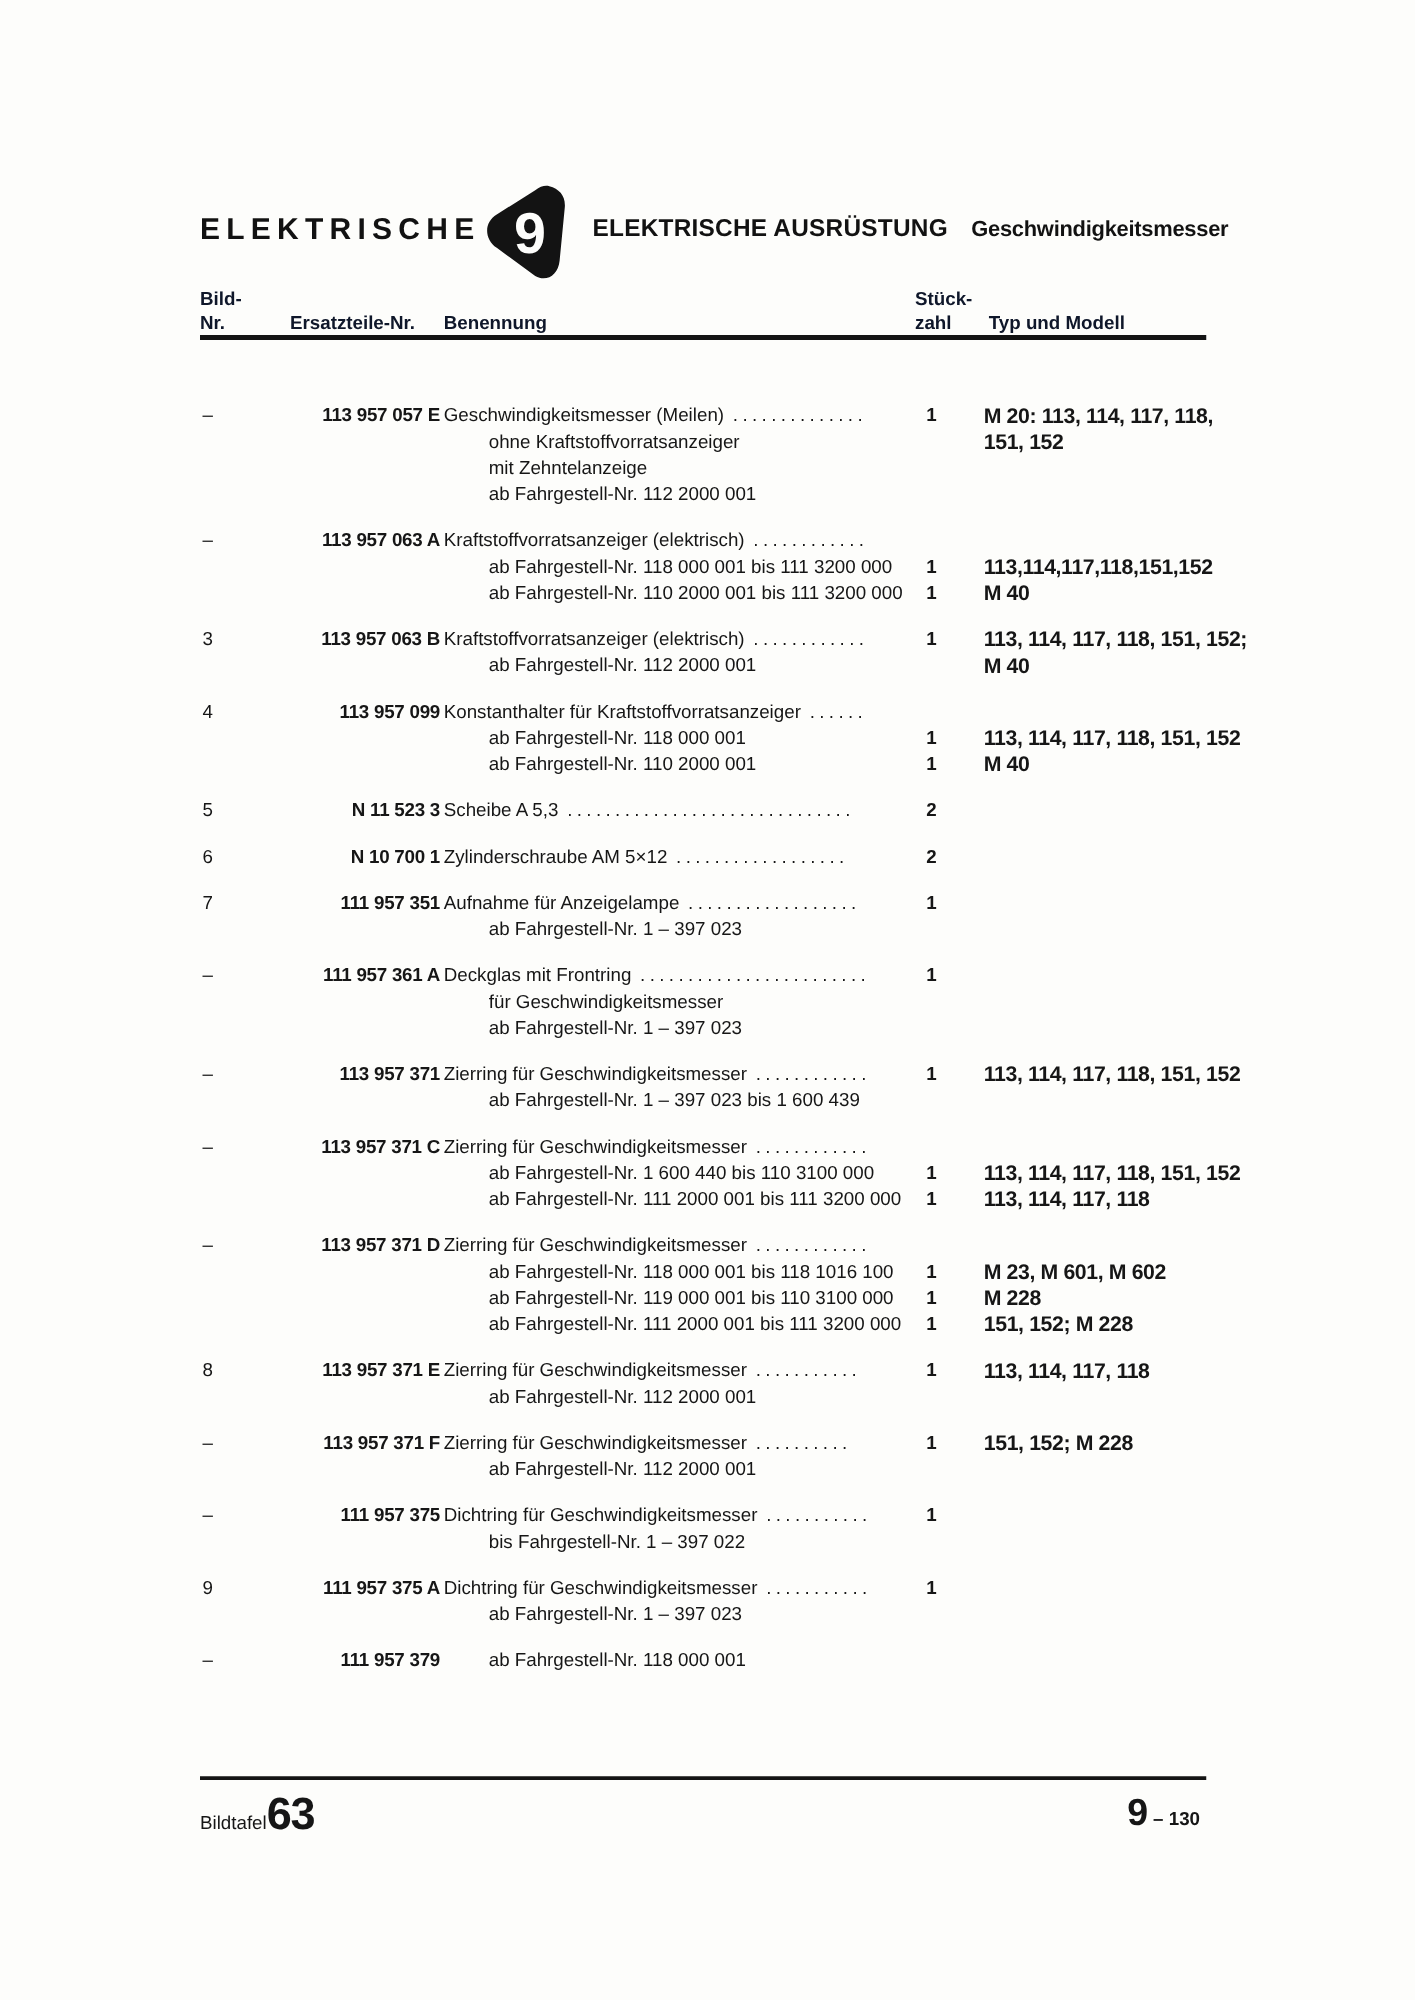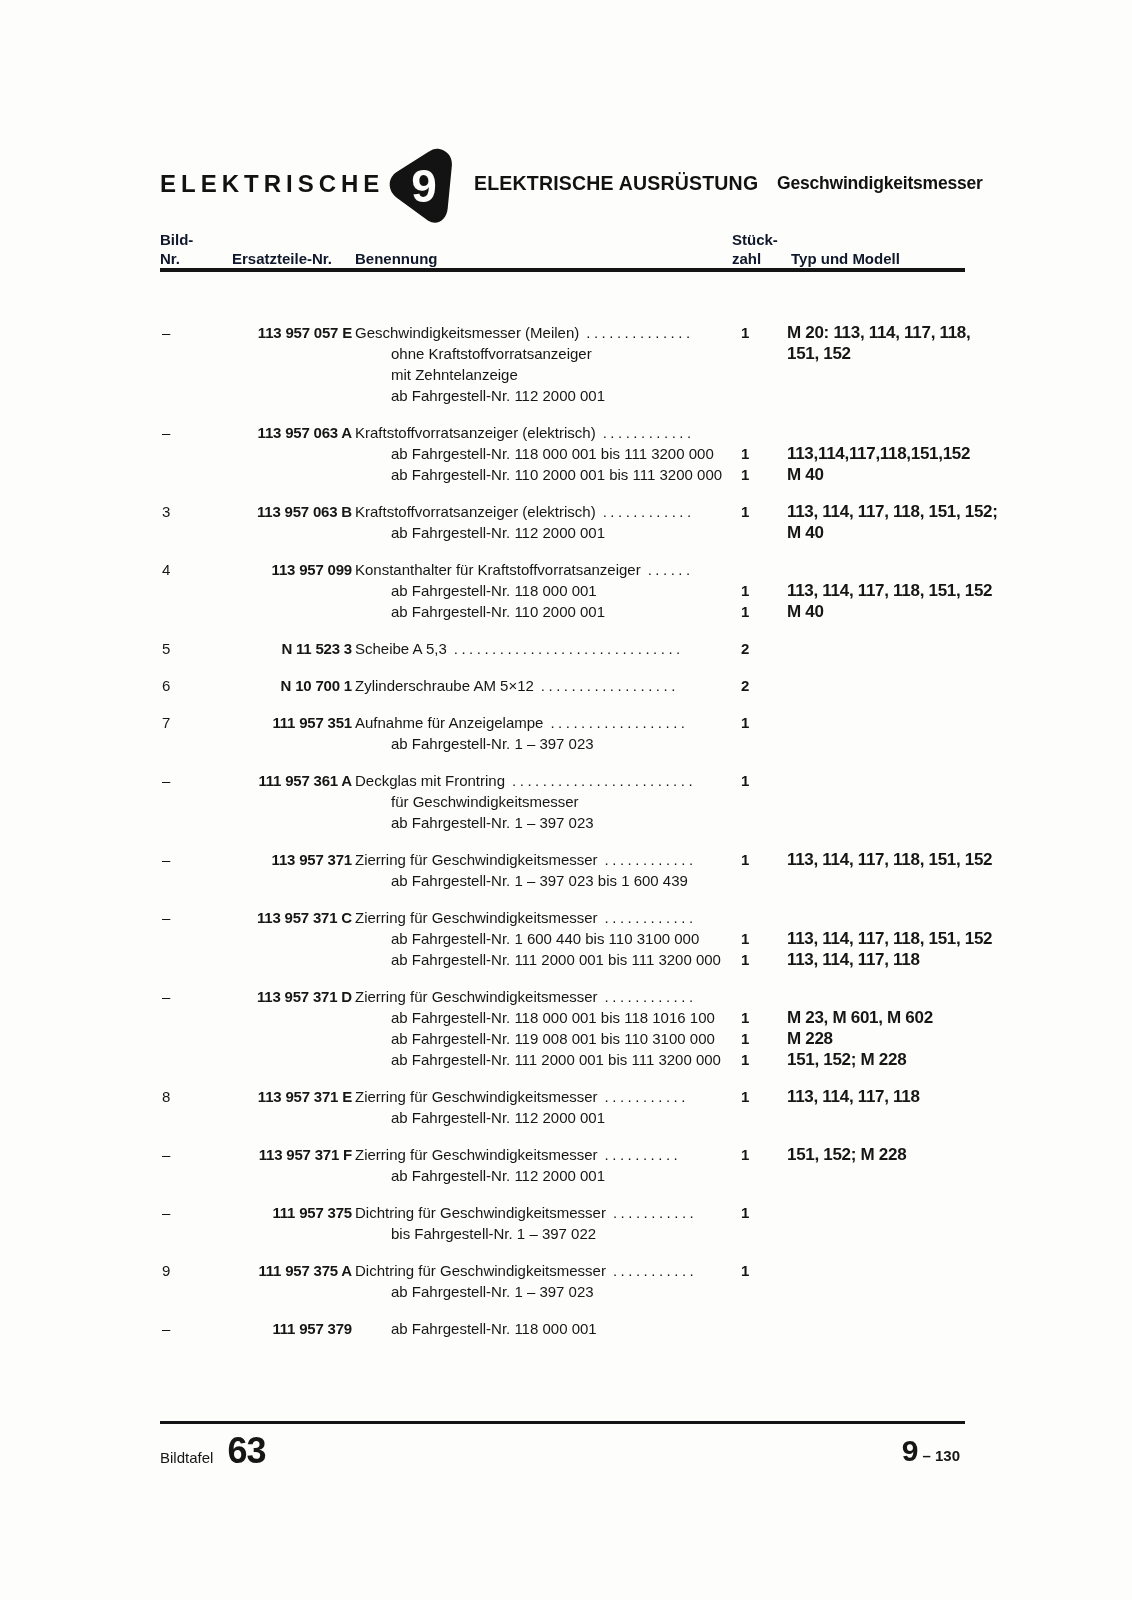--- a/index.html
+++ b/index.html
@@ -50,21 +50,21 @@
   .row .part{position:absolute;left:72px;top:0;width:120px;font-weight:700;letter-spacing:-.2px;white-space:nowrap;text-align:right;}
   .row .lines{margin-left:195px;}
   .line{display:grid;grid-template-columns:382px 50px 1fr;}
   .line .bn{white-space:nowrap;overflow:visible;}
   .line .bn.indent{padding-left:36px;}
   .line .dots{letter-spacing:3.5px;margin-left:7px;font-weight:400;}
   .line .q{font-weight:700;padding-left:4px;}
   .line .m{font-weight:700;font-size:17px;letter-spacing:-.3px;white-space:nowrap;}
   
   .foot-rule{position:absolute;left:160px;top:1421px;width:805px;height:3px;background:#141414;}
-  .footer-left{position:absolute;left:160px;top:1430px;display:flex;align-items:baseline;gap:14px;}
+  .footer-left{position:absolute;left:160px;top:1430px;display:flex;align-items:baseline;}
   .footer-left .lbl{font-size:15px;font-weight:400;}
   .footer-left .plate{font-size:36px;font-weight:700;letter-spacing:-1px;}
   .footer-right{position:absolute;right:172px;top:1434px;display:flex;align-items:baseline;gap:4px;}
   .footer-right .big{font-size:30px;font-weight:700;}
   .footer-right .small{font-size:15px;font-weight:700;}
 </style>
 </head>
 <body>
 
 <div class="page">
@@ -291,21 +291,21 @@
             <span class="bn">Zierring für Geschwindigkeitsmesser<span class="dots">............</span></span>
             <span class="q"></span>
             <span class="m"></span>
           </div>
           <div class="line">
             <span class="bn indent">ab Fahrgestell-Nr. 118 000 001 bis 118 1016 100</span>
             <span class="q">1</span>
             <span class="m">M 23, M 601, M 602</span>
           </div>
           <div class="line">
-            <span class="bn indent">ab Fahrgestell-Nr. 119 008 001 bis 110 3100 000</span>
+            <span class="bn indent">ab Fahrgestell-Nr. 119 000 001 bis 110 3100 000</span>
             <span class="q">1</span>
             <span class="m">M 228</span>
           </div>
           <div class="line">
             <span class="bn indent">ab Fahrgestell-Nr. 111 2000 001 bis 111 3200 000</span>
             <span class="q">1</span>
             <span class="m">151, 152; M 228</span>
           </div>
         </div>
       </div>

